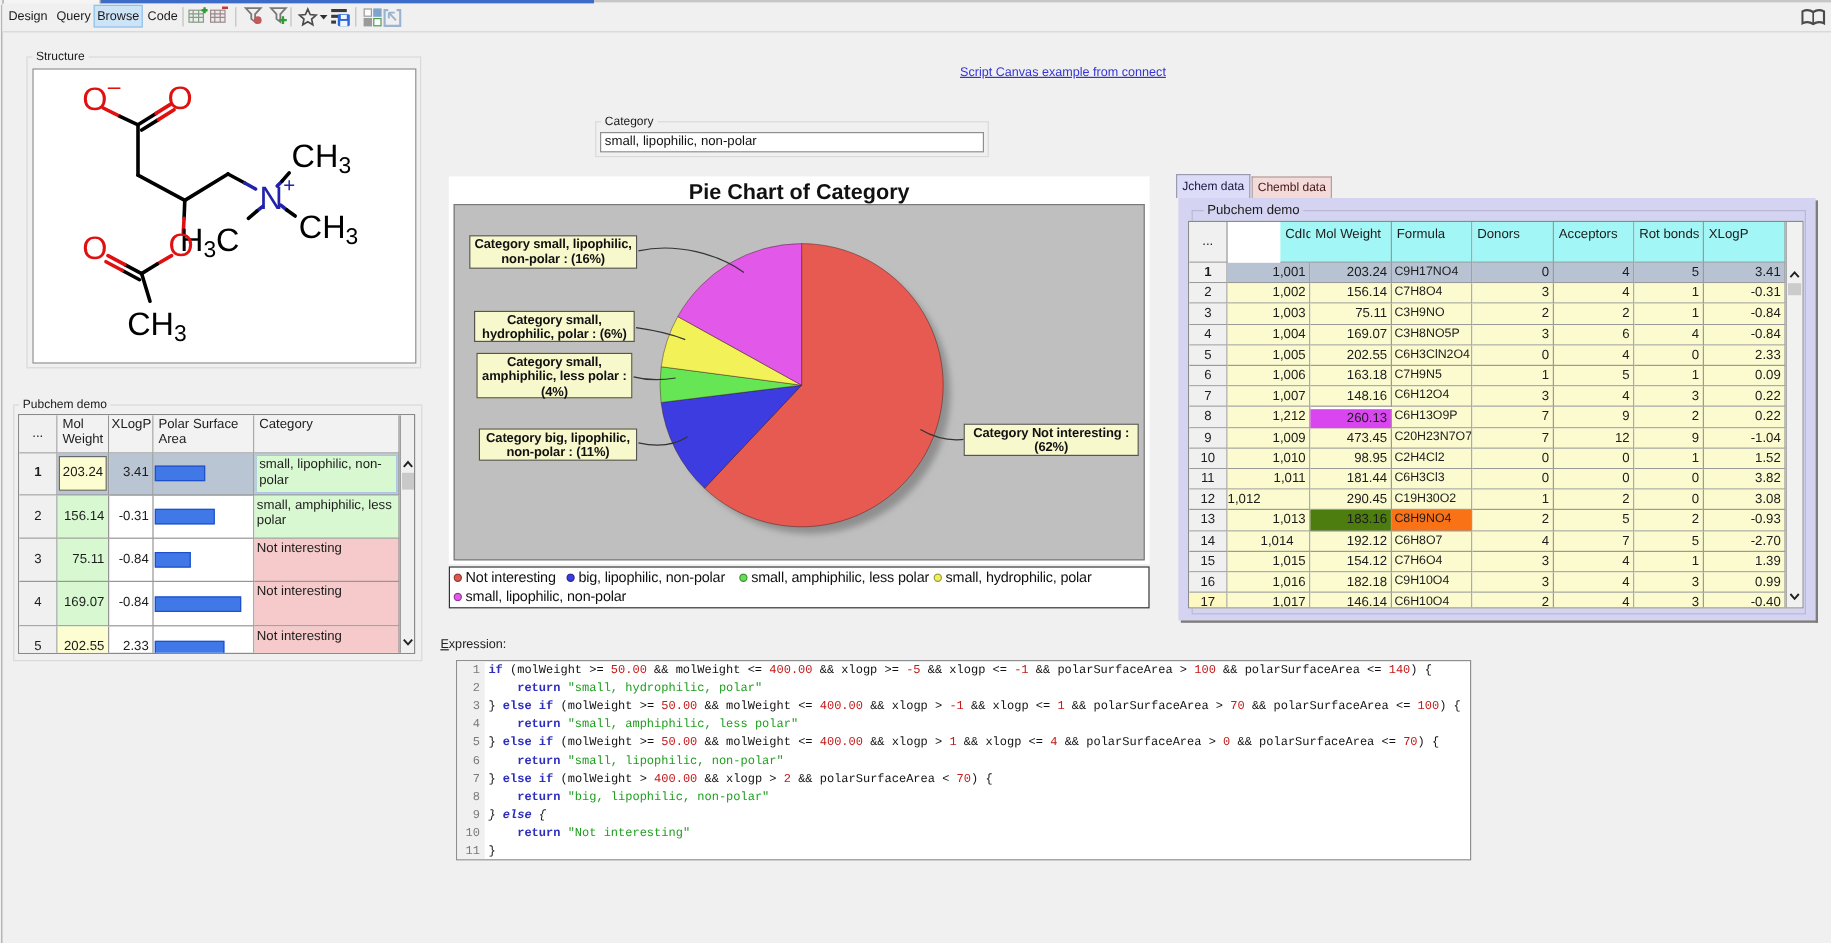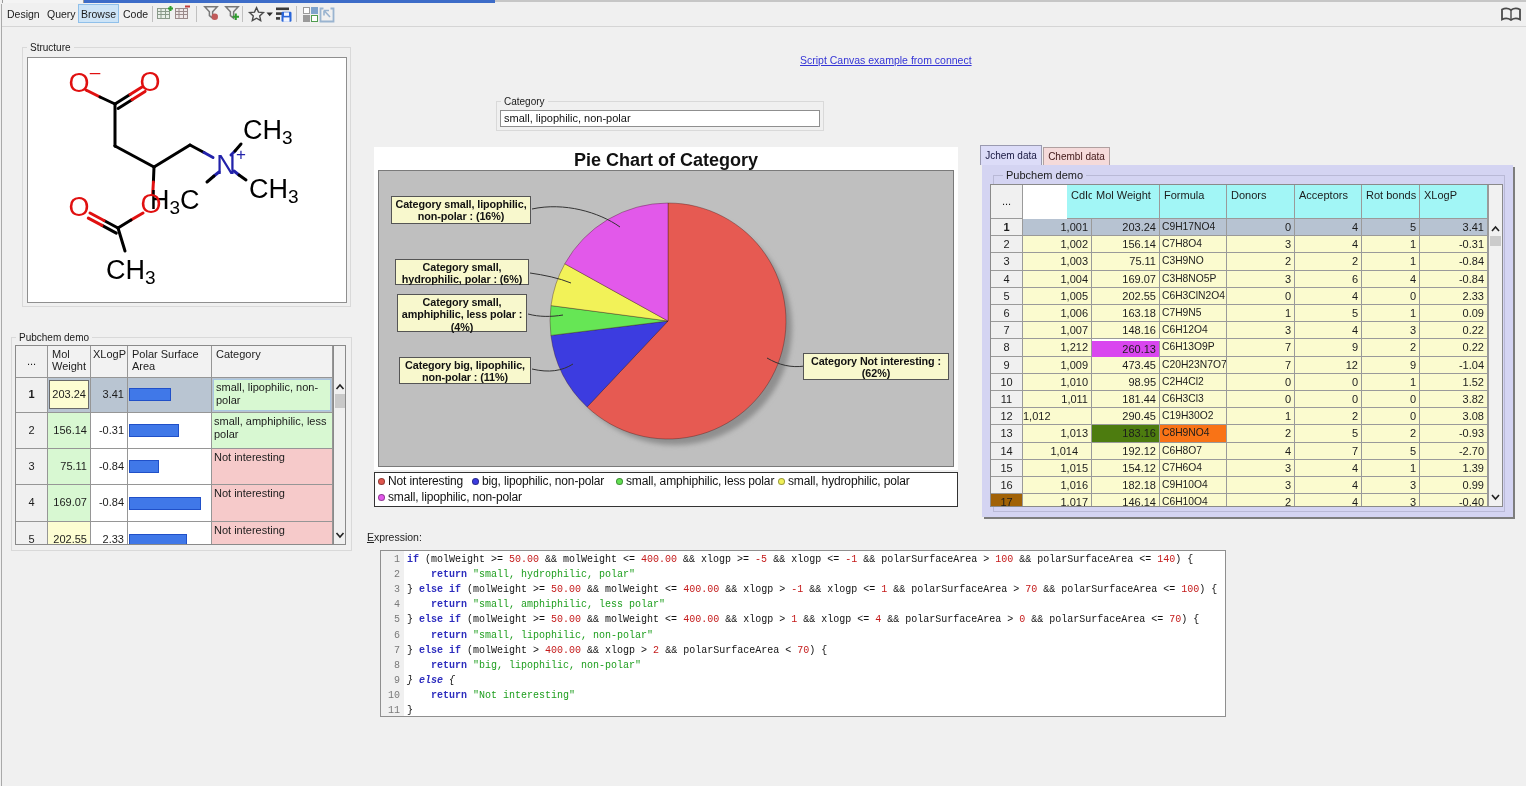--- a/index.html
+++ b/index.html
@@ -390,21 +390,21 @@
     <div class="rc" style="left:371px;top:274.8px;width:58px;height:17.2px;background:#fbfbcf;text-align:right;padding-right:3px;line-height:16px;">1</div>
     <div class="rc" style="left:429px;top:274.8px;width:68px;height:17.2px;background:#fbfbcf;text-align:right;padding-right:3px;line-height:16px;">1.39</div>
     <div class="rc" style="left:0;top:292.0px;width:32px;height:17.2px;background:#f0f0f0;text-align:center;line-height:16px;">16</div>
     <div class="rc" style="left:32px;top:292.0px;width:69px;height:17.2px;background:#fbfbcf;text-align:right;padding-right:3px;line-height:16px;">1,016</div>
     <div class="rc" style="left:101px;top:292.0px;width:68px;height:17.2px;background:#fbfbcf;text-align:right;padding-right:3px;line-height:16px;">182.18</div>
     <div class="rc" style="left:169px;font-size:10.3px;top:292.0px;width:67px;height:17.2px;background:#fbfbcf;text-align:left;padding-left:2px;line-height:16px;">C9H10O4</div>
     <div class="rc" style="left:236px;top:292.0px;width:68px;height:17.2px;background:#fbfbcf;text-align:right;padding-right:3px;line-height:16px;">3</div>
     <div class="rc" style="left:304px;top:292.0px;width:67px;height:17.2px;background:#fbfbcf;text-align:right;padding-right:3px;line-height:16px;">4</div>
     <div class="rc" style="left:371px;top:292.0px;width:58px;height:17.2px;background:#fbfbcf;text-align:right;padding-right:3px;line-height:16px;">3</div>
     <div class="rc" style="left:429px;top:292.0px;width:68px;height:17.2px;background:#fbfbcf;text-align:right;padding-right:3px;line-height:16px;">0.99</div>
-    <div class="rc" style="left:0;top:309.2px;width:32px;height:17.2px;background:#a16207;text-align:center;line-height:16px;">17</div>
+    <div class="rc" style="left:0;top:309.2px;width:32px;height:17.2px;background:#fef9c3;text-align:center;line-height:16px;">17</div>
     <div class="rc" style="left:32px;top:309.2px;width:69px;height:17.2px;background:#fbfbcf;text-align:right;padding-right:3px;line-height:16px;">1,017</div>
     <div class="rc" style="left:101px;top:309.2px;width:68px;height:17.2px;background:#fbfbcf;text-align:right;padding-right:3px;line-height:16px;">146.14</div>
     <div class="rc" style="left:169px;font-size:10.3px;top:309.2px;width:67px;height:17.2px;background:#fbfbcf;text-align:left;padding-left:2px;line-height:16px;">C6H10O4</div>
     <div class="rc" style="left:236px;top:309.2px;width:68px;height:17.2px;background:#fbfbcf;text-align:right;padding-right:3px;line-height:16px;">2</div>
     <div class="rc" style="left:304px;top:309.2px;width:67px;height:17.2px;background:#fbfbcf;text-align:right;padding-right:3px;line-height:16px;">4</div>
     <div class="rc" style="left:371px;top:309.2px;width:58px;height:17.2px;background:#fbfbcf;text-align:right;padding-right:3px;line-height:16px;">3</div>
     <div class="rc" style="left:429px;top:309.2px;width:68px;height:17.2px;background:#fbfbcf;text-align:right;padding-right:3px;line-height:16px;">-0.40</div>
     <div style="position:absolute;left:497px;top:0;width:14px;height:323px;background:#f1f1f1;border-left:1px solid #9a9a9a;"></div>
     <svg style="position:absolute;left:498px;top:34px;" width="13" height="288" viewBox="0 0 13 288">
 <path d="M3 12l3.5-4 3.5 4" fill="none" stroke="#222" stroke-width="1.6"></path>

